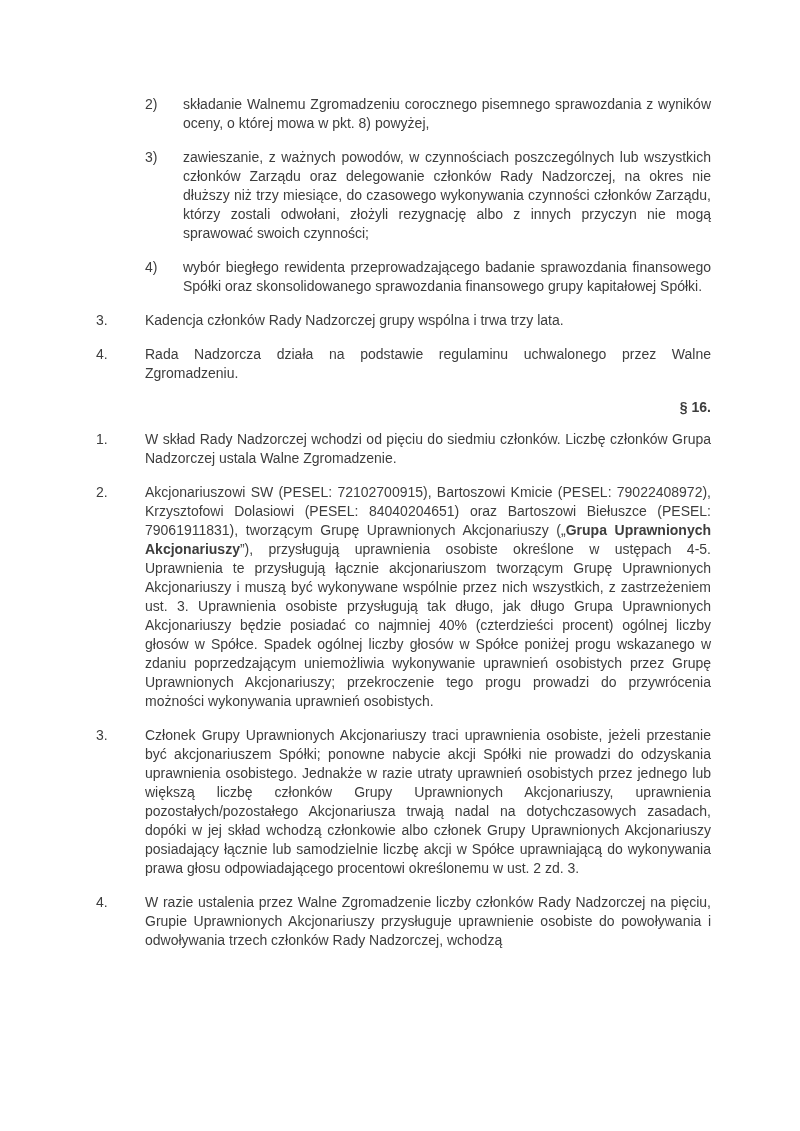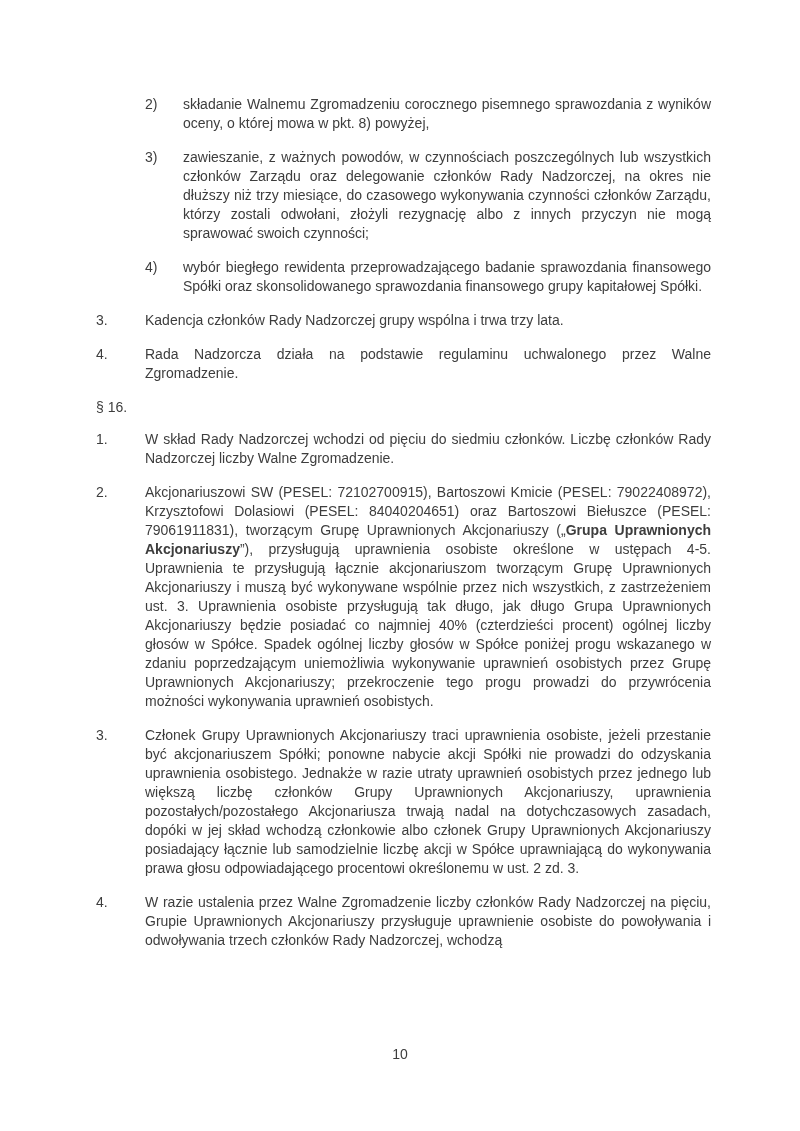--- a/index.html
+++ b/index.html
@@ -36,22 +36,22 @@
     flex: 1;
     text-align: justify;
   }
   .item.sub {
     margin-left: 49px;
   }
   .item.sub > .marker {
     flex: 0 0 38px;
   }
   .section-heading {
-    text-align: left;
-    font-weight: 400;
+    text-align: right;
+    font-weight: 700;
     margin: 0 0 13px 0;
   }
   .bold-run { font-weight: 700; }
   .page-number {
     position: absolute;
     left: 0;
     right: 0;
     top: 1046px;
     text-align: center;
     font-size: 14px;
@@ -76,41 +76,40 @@
       <span class="marker">4)</span>
       <p class="text">wybór biegłego rewidenta przeprowadzającego badanie sprawozdania finansowego Spółki oraz skonsolidowanego sprawozdania finansowego grupy kapitałowej Spółki.</p>
     </div>
 
     <div class="item">
       <span class="marker">3.</span>
       <p class="text">Kadencja członków Rady Nadzorczej grupy wspólna i trwa trzy lata.</p>
     </div>
     <div class="item">
       <span class="marker">4.</span>
-      <p class="text">Rada Nadzorcza działa na podstawie regulaminu uchwalonego przez Walne Zgromadzenie.</p>
+      <p class="text">Rada Nadzorcza działa na podstawie regulaminu uchwalonego przez Walne Zgromadzeniu.</p>
     </div>
 
     <div class="section-heading">§ 16.</div>
 
     <div class="item">
       <span class="marker">1.</span>
-      <p class="text">W skład Rady Nadzorczej wchodzi od pięciu do siedmiu członków. Liczbę członków Rady Nadzorczej liczby Walne Zgromadzenie.</p>
+      <p class="text">W skład Rady Nadzorczej wchodzi od pięciu do siedmiu członków. Liczbę członków Grupa Nadzorczej ustala Walne Zgromadzenie.</p>
     </div>
 
     <div class="item">
       <span class="marker">2.</span>
       <p class="text"><span>Akcjonariuszowi SW (PESEL: 72102700915), Bartoszowi Kmicie (PESEL: 79022408972), Krzysztofowi Dolasiowi (PESEL: 84040204651) oraz Bartoszowi Biełuszce (PESEL: 79061911831), tworzącym Grupę Uprawnionych Akcjonariuszy („</span><span class="bold-run">Grupa Uprawnionych Akcjonariuszy</span><span>”), przysługują uprawnienia osobiste określone w ustępach 4-5. Uprawnienia te przysługują łącznie akcjonariuszom tworzącym Grupę Uprawnionych Akcjonariuszy i muszą być wykonywane wspólnie przez nich wszystkich, z zastrzeżeniem ust. 3. Uprawnienia osobiste przysługują tak długo, jak długo Grupa Uprawnionych Akcjonariuszy będzie posiadać co najmniej 40% (czterdzieści procent) ogólnej liczby głosów w Spółce. Spadek ogólnej liczby głosów w Spółce poniżej progu wskazanego w zdaniu poprzedzającym uniemożliwia wykonywanie uprawnień osobistych przez Grupę Uprawnionych Akcjonariuszy; przekroczenie tego progu prowadzi do przywrócenia możności wykonywania uprawnień osobistych.</span></p>
     </div>
 
     <div class="item">
       <span class="marker">3.</span>
       <p class="text">Członek Grupy Uprawnionych Akcjonariuszy traci uprawnienia osobiste, jeżeli przestanie być akcjonariuszem Spółki; ponowne nabycie akcji Spółki nie prowadzi do odzyskania uprawnienia osobistego. Jednakże w razie utraty uprawnień osobistych przez jednego lub większą liczbę członków Grupy Uprawnionych Akcjonariuszy, uprawnienia pozostałych/pozostałego Akcjonariusza trwają nadal na dotychczasowych zasadach, dopóki w jej skład wchodzą członkowie albo członek Grupy Uprawnionych Akcjonariuszy posiadający łącznie lub samodzielnie liczbę akcji w Spółce uprawniającą do wykonywania prawa głosu odpowiadającego procentowi określonemu w ust. 2 zd. 3.</p>
     </div>
 
     <div class="item">
       <span class="marker">4.</span>
       <p class="text">W razie ustalenia przez Walne Zgromadzenie liczby członków Rady Nadzorczej na pięciu, Grupie Uprawnionych Akcjonariuszy przysługuje uprawnienie osobiste do powoływania i odwoływania trzech członków Rady Nadzorczej, wchodzą</p>
     </div>
 
   </div>
 
-  <div class="page-number">10</div>
 </div>
 
 </body></html>

